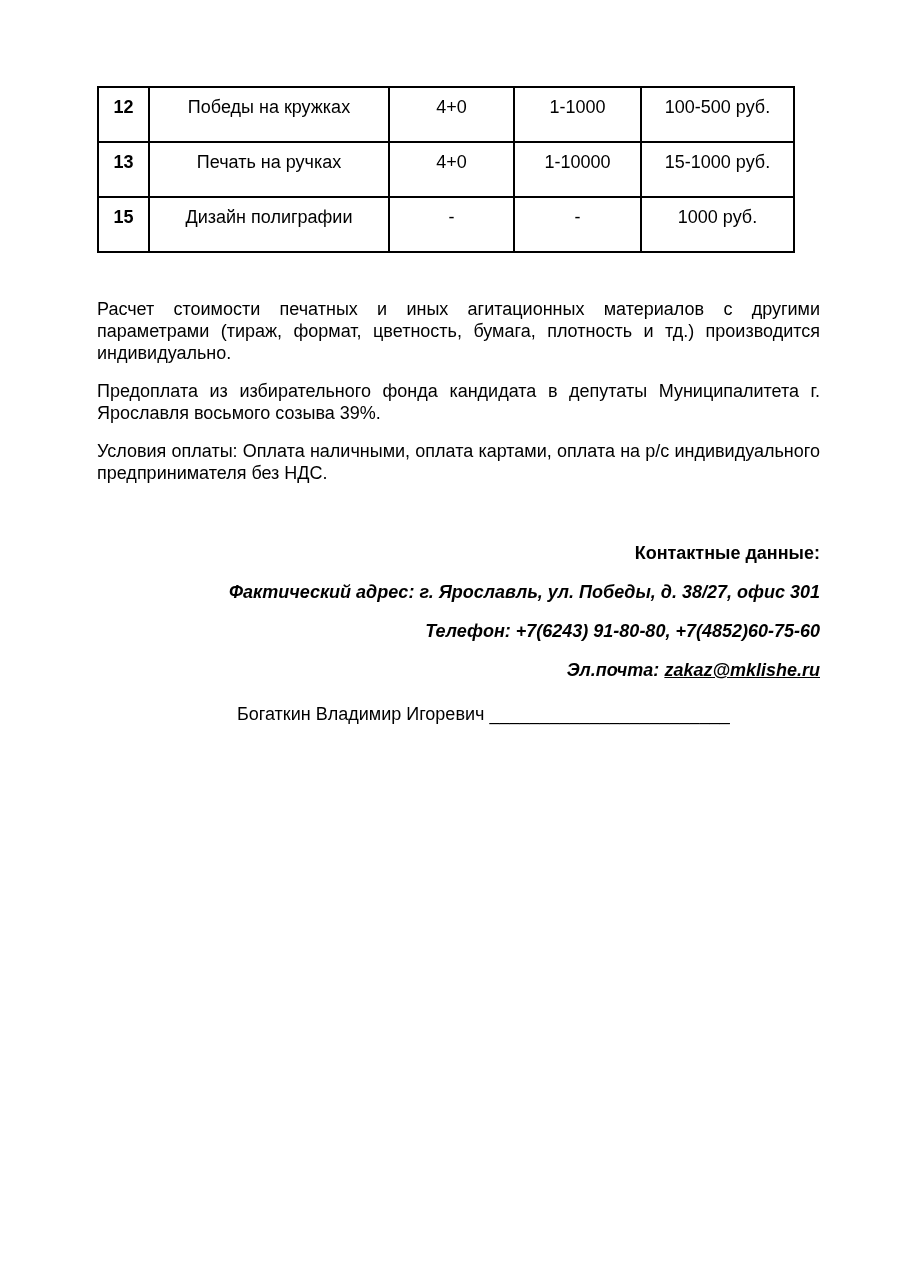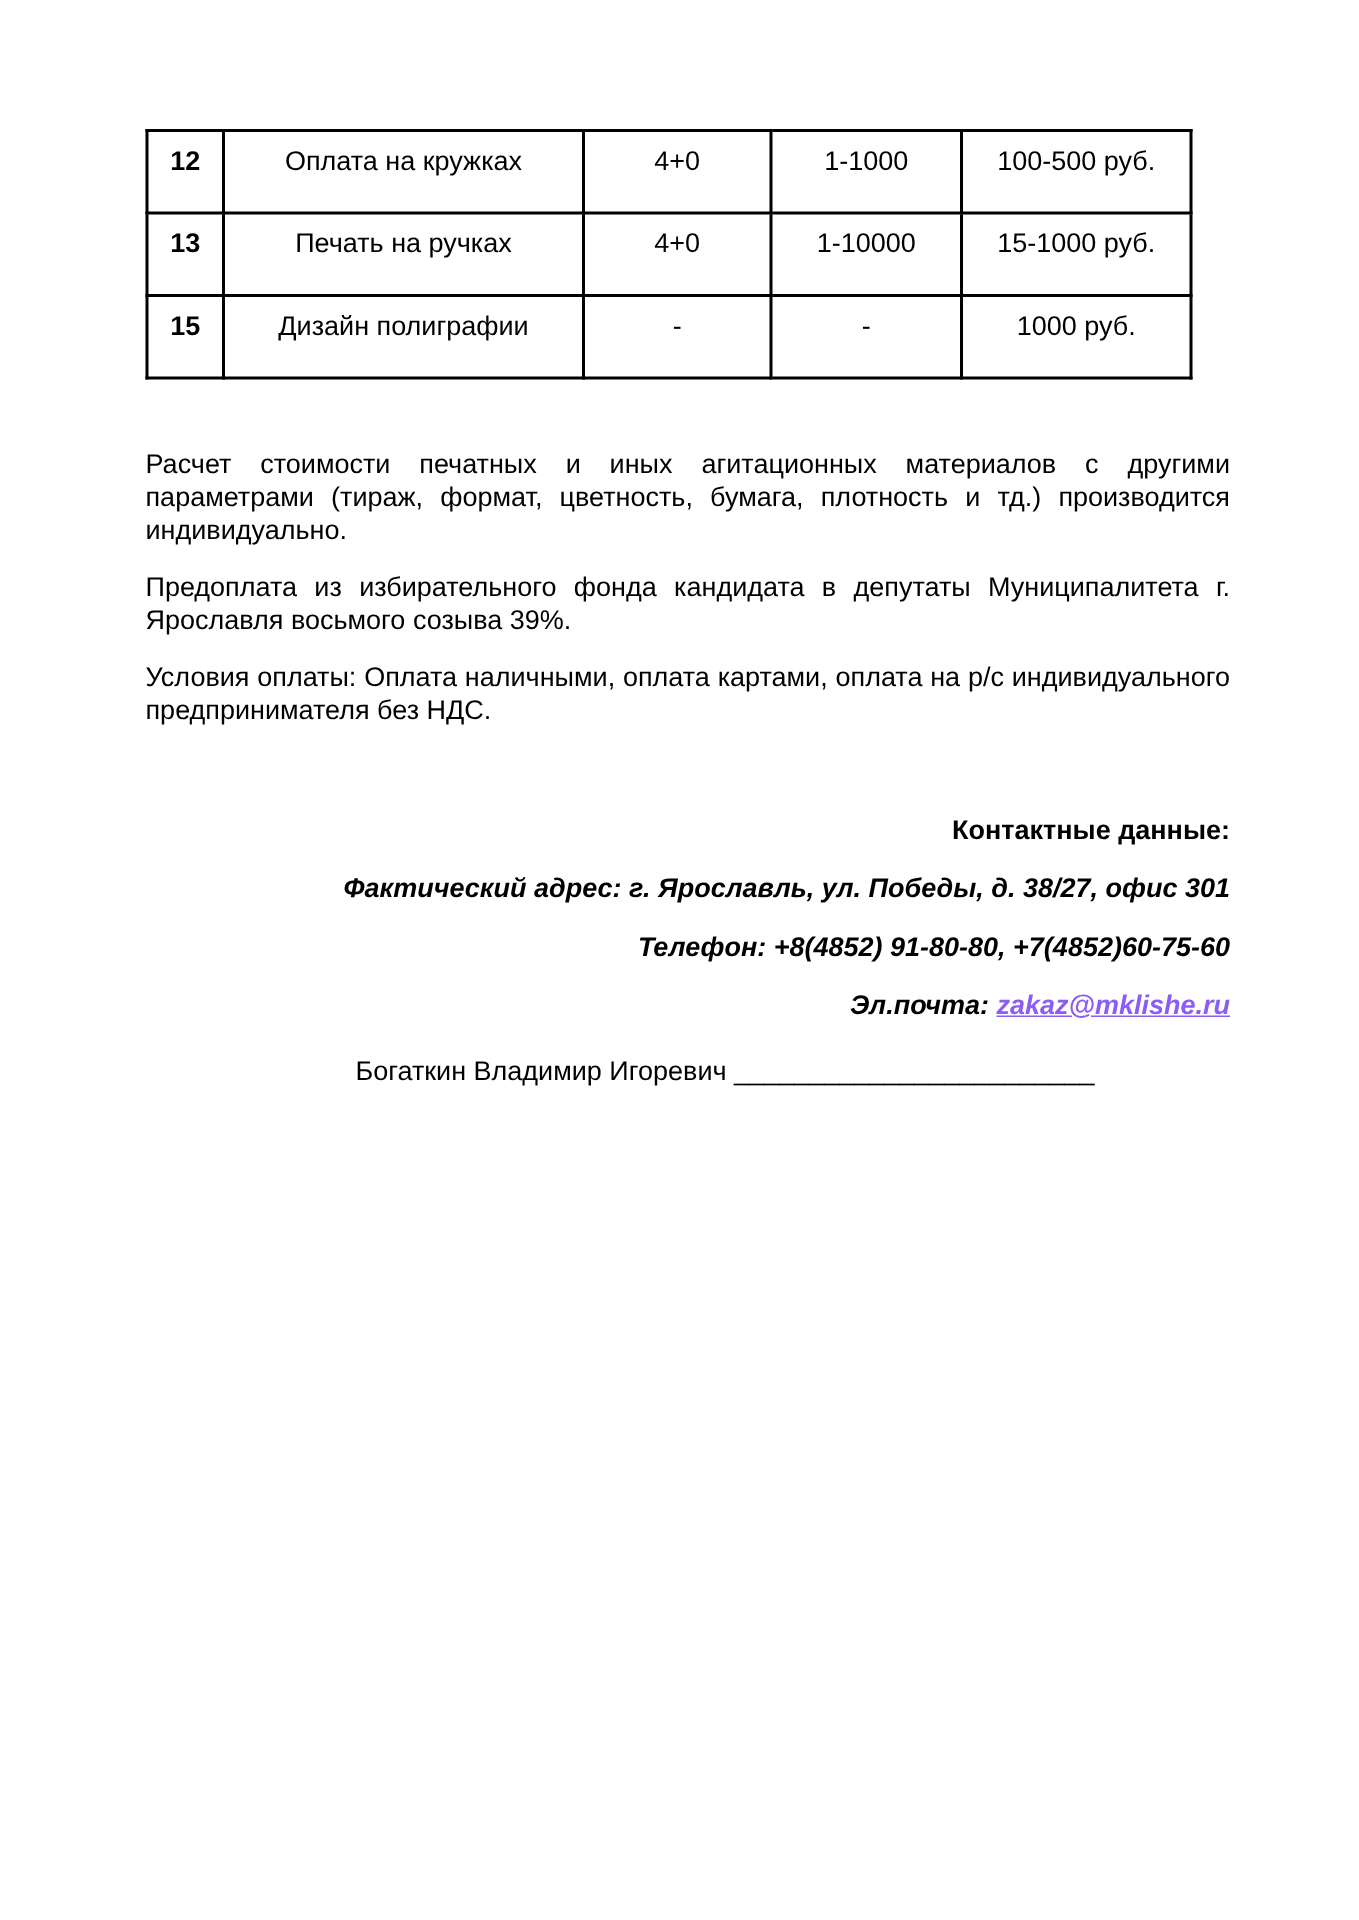--- a/index.html
+++ b/index.html
@@ -51,21 +51,21 @@
     text-align: right;
   }
   .contacts p {
     font-size: 18px;
     line-height: 22px;
     font-weight: bold;
     margin: 0 0 17px 0;
   }
   .contacts p.italic { font-style: italic; }
   a.email-link {
-    color: #8b5cf6;
+    color: #000000;
     text-decoration: underline;
     font-weight: bold;
     font-style: italic;
     cursor: pointer;
   }
 
   .signature {
     margin-top: 22px;
     padding-left: 140px;
     font-size: 18px;
@@ -82,21 +82,21 @@
     <colgroup>
       <col class="c-num">
         <col class="c-name">
         <col class="c-colors">
         <col class="c-qty">
         <col class="c-price">
     </colgroup>
     <tbody>
       <tr>
         <td class="cell-num">12</td>
-        <td>Оплата на кружках</td>
+        <td>Победы на кружках</td>
         <td>4+0</td>
         <td>1-1000</td>
         <td>100-500 руб.</td>
       </tr>
       <tr>
         <td class="cell-num">13</td>
         <td>Печать на ручках</td>
         <td>4+0</td>
         <td>1-10000</td>
         <td>15-1000 руб.</td>
@@ -111,21 +111,21 @@
     </tbody>
   </table>
 
   <p class="body-text first-para">Расчет стоимости печатных и иных агитационных материалов с другими параметрами (тираж, формат, цветность, бумага, плотность и тд.) производится индивидуально.</p>
   <p class="body-text">Предоплата из избирательного фонда кандидата в депутаты Муниципалитета г. Ярославля восьмого созыва 39%.</p>
   <p class="body-text">Условия оплаты: Оплата наличными, оплата картами, оплата на р/с индивидуального предпринимателя без НДС.</p>
 
   <div class="contacts">
     <p>Контактные данные:</p>
     <p class="italic">Фактический адрес: г. Ярославль, ул. Победы, д. 38/27, офис 301</p>
-    <p class="italic">Телефон: +8(4852) 91-80-80, +7(4852)60-75-60</p>
+    <p class="italic">Телефон: +7(6243) 91-80-80, +7(4852)60-75-60</p>
     <p class="italic">
       <span>Эл.почта:</span>
       <a class="email-link">zakaz@mklishe.ru</a>
     </p>
   </div>
 
   <p class="signature">
     <span>Богаткин Владимир Игоревич</span>
     <span class="sig-line">________________________</span>
   </p>

